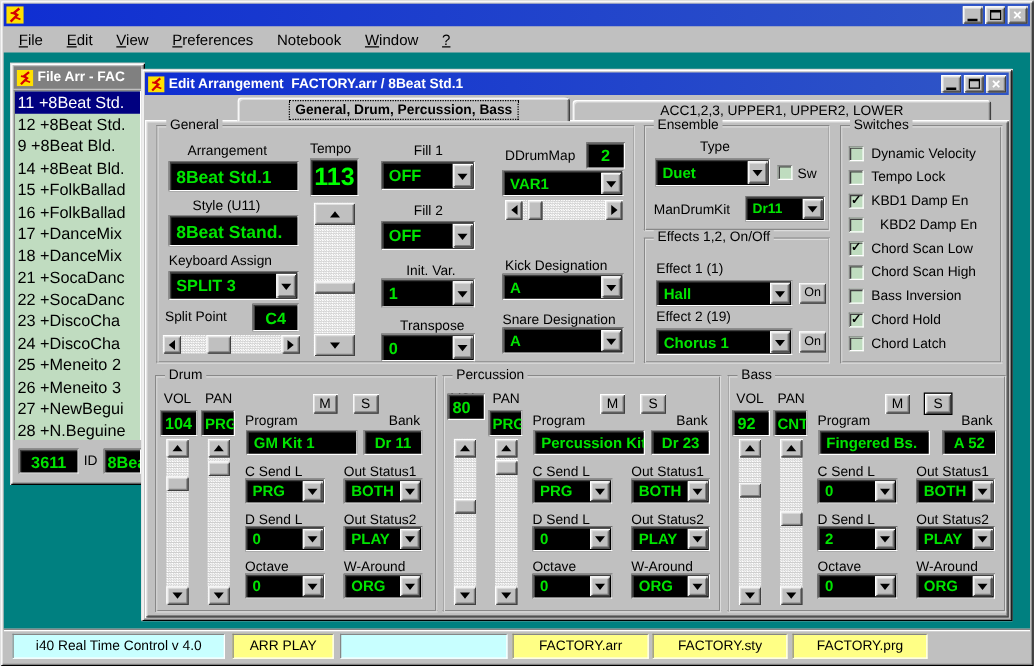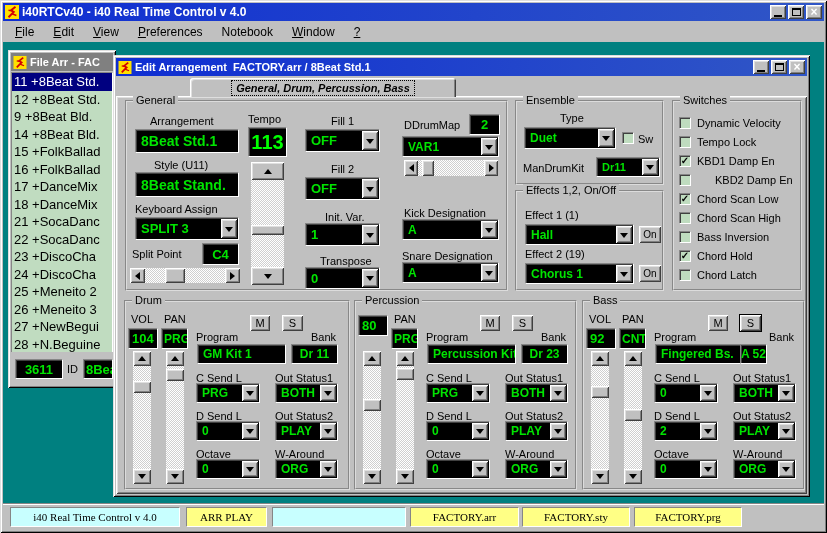--- a/index.html
+++ b/index.html
@@ -87,32 +87,32 @@
   align-items:center; white-space:pre; overflow:hidden; }
 .list-item.selected { background:#000080; color:#fff; }
 #file-bottom { position:absolute; left:3px; right:3px; bottom:3px; height:33px; background:#c0c0c0; }
 
 
 .tab { position:absolute; background:#c0c0c0; display:flex; align-items:center;
   justify-content:center; font-size:11px; border-radius:3px 3px 0 0;
   box-shadow: inset 1px 1px 0 #fff, inset -1px 0 0 #404040,
               inset 2px 2px 0 #dfdfdf, inset -2px 0 0 #808080; }
 .tab.active { font-weight:bold; z-index:3; }
-.tab .tab-label.focus { outline:1px dotted #000; padding:1px 4px;font-style:italic; }
+.tab .tab-label.focus { outline:1px dotted #000; padding:1px 4px; }
 .pane { position:absolute; left:3px; right:3px; top:41px; bottom:3px; background:#c0c0c0;
   box-shadow: inset 1px 1px 0 #fff, inset -1px -1px 0 #404040,
               inset 2px 2px 0 #dfdfdf, inset -2px -2px 0 #808080; z-index:1; }
 .gb, .edit-child { z-index:2; }
 
 
 #statusbar { position:absolute; left:3px; right:3px; top:503px; height:27px;
   background:#c0c0c0; border-top:1px solid #868686; box-shadow: inset 0 1px 0 #fff; }
 .status-panel { position:absolute; top:3px; height:20px; display:flex; align-items:center;
   justify-content:center; font-size:11px; overflow:hidden; white-space:nowrap;
-  border:1px solid; border-color:#868686 #fff #fff #868686;font-family:Liberation Serif, serif; }
+  border:1px solid; border-color:#868686 #fff #fff #868686; }
 .cyan { background:#c8ffff; }
 .yellow { background:#ffff85; }
 </style>
 </head>
 <body>
 
 <svg width="0" height="0" style="position:absolute">
   <defs>
     <g id="runner-icon">
       <rect width="16" height="16" fill="#ffe000"></rect>
@@ -121,21 +121,20 @@
     </g>
   </defs>
 </svg>
 
 <div class="win-frame" id="main-window" style="left:0;top:0;width:827px;height:533px">
 
   <div class="titlebar active">
     <svg class="app-icon" viewBox="0 0 16 16">
         <use href="#runner-icon"></use>
       </svg>
-    <span class="title">i40RTCv40 - i40 Real Time Control v 4.0</span>
     <span class="tb-btns">
       <span class="tb-btn">
           <span class="glyph-min"></span>
         </span>
       <span class="tb-btn">
           <span class="glyph-max"></span>
         </span>
       <span class="tb-btn">
           <span class="glyph-close">×</span>
         </span>
@@ -202,20 +201,23 @@
           </span>
         <span class="tb-btn">
             <span class="glyph-close">×</span>
           </span>
       </span>
     </div>
 
     <div class="tab active" style="left:77px;top:23px;width:266px;height:19px">
       <span class="tab-label focus">General, Drum, Percussion, Bass</span>
     </div>
+    <div class="tab" style="left:345px;top:25px;width:335px;height:17px">
+      <span class="tab-label">ACC1,2,3, UPPER1, UPPER2, LOWER</span>
+    </div>
     <div class="pane"></div>
 
     <div class="gb" style="left:12px;top:45px;width:383px;height:191px">
       <span class="gb-label">General</span>
 
       <span class="lbl" style="left:23px;top:13px">Arrangement</span>
       <div class="lcd" style="left:8px;top:27px;width:104px;height:24px;font-size:14px">8Beat Std.1</div>
 
       <span class="lbl" style="left:27px;top:57px">Style (U11)</span>
       <div class="lcd" style="left:8px;top:70px;width:104px;height:25px;font-size:14px">8Beat Stand.</div>
@@ -361,21 +363,21 @@
 
     <div class="gb" style="left:559px;top:45px;width:130px;height:191px">
       <span class="gb-label">Switches</span>
       <span class="cb" style="left:5px;top:15px"><span class="mark"></span></span>
       <span class="lbl" style="left:23px;top:15px">Dynamic Velocity</span>
       <span class="cb" style="left:5px;top:34px"><span class="mark"></span></span>
       <span class="lbl" style="left:23px;top:34px">Tempo Lock</span>
       <span class="cb checked" style="left:5px;top:53px"><span class="mark">✓</span></span>
       <span class="lbl" style="left:23px;top:53px">KBD1 Damp En</span>
       <span class="cb" style="left:5px;top:72px"><span class="mark"></span></span>
-      <span class="lbl" style="left:41px;top:72px">KBD2 Damp En</span>
+      <span class="lbl" style="left:30px;top:72px">KBD2 Damp En</span>
       <span class="cb checked" style="left:5px;top:91px"><span class="mark">✓</span></span>
       <span class="lbl" style="left:23px;top:91px">Chord Scan Low</span>
       <span class="cb" style="left:5px;top:110px"><span class="mark"></span></span>
       <span class="lbl" style="left:23px;top:110px">Chord Scan High</span>
       <span class="cb" style="left:5px;top:129px"><span class="mark"></span></span>
       <span class="lbl" style="left:23px;top:129px">Bass Inversion</span>
       <span class="cb checked" style="left:5px;top:148px"><span class="mark">✓</span></span>
       <span class="lbl" style="left:23px;top:148px">Chord Hold</span>
       <span class="cb" style="left:5px;top:167px"><span class="mark"></span></span>
       <span class="lbl" style="left:23px;top:167px">Chord Latch</span>
@@ -533,21 +535,21 @@
       <span class="gb-label">Bass</span>
       <span class="lbl" style="left:5px;top:11px">VOL</span>
       <span class="lbl" style="left:38px;top:11px">PAN</span>
       <div class="lcd" style="left:2px;top:26px;width:30px;height:21px;padding-left:3px">92</div>
       <div class="lcd" style="left:35px;top:26px;width:27px;height:21px;padding-left:2px;font-size:12px">CNT</div>
       <div class="btn" style="left:124px;top:13px;width:20px;height:16px">M</div>
       <div class="btn default" style="left:156px;top:13px;width:21px;height:16px">S</div>
       <span class="lbl" style="left:70px;top:29px">Program</span>
       <span class="lbl" style="left:185px;top:29px">Bank</span>
       <div class="lcd" style="left:71px;top:42px;width:89px;height:20px;font-size:12px">Fingered Bs.</div>
-      <div class="lcd center" style="left:156px;top:42px;width:27px;height:20px;font-size:12px">A 52</div>
+      <div class="lcd center" style="left:170px;top:42px;width:43px;height:20px;font-size:12px">A 52</div>
       <div class="sb" style="left:7px;top:49px;width:18px;height:133px">
         <span class="sb-btn" style="left:0;right:0;top:0;height:15px">
             <span class="t-up"></span>
           </span>
         <span class="sb-btn" style="left:0;right:0;bottom:0;height:15px">
             <span class="t-down"></span>
           </span>
         <span class="sb-thumb" style="left:0;right:0;top:35px;height:12px"></span>
       </div>
       <div class="sb" style="left:40px;top:49px;width:18px;height:133px">

